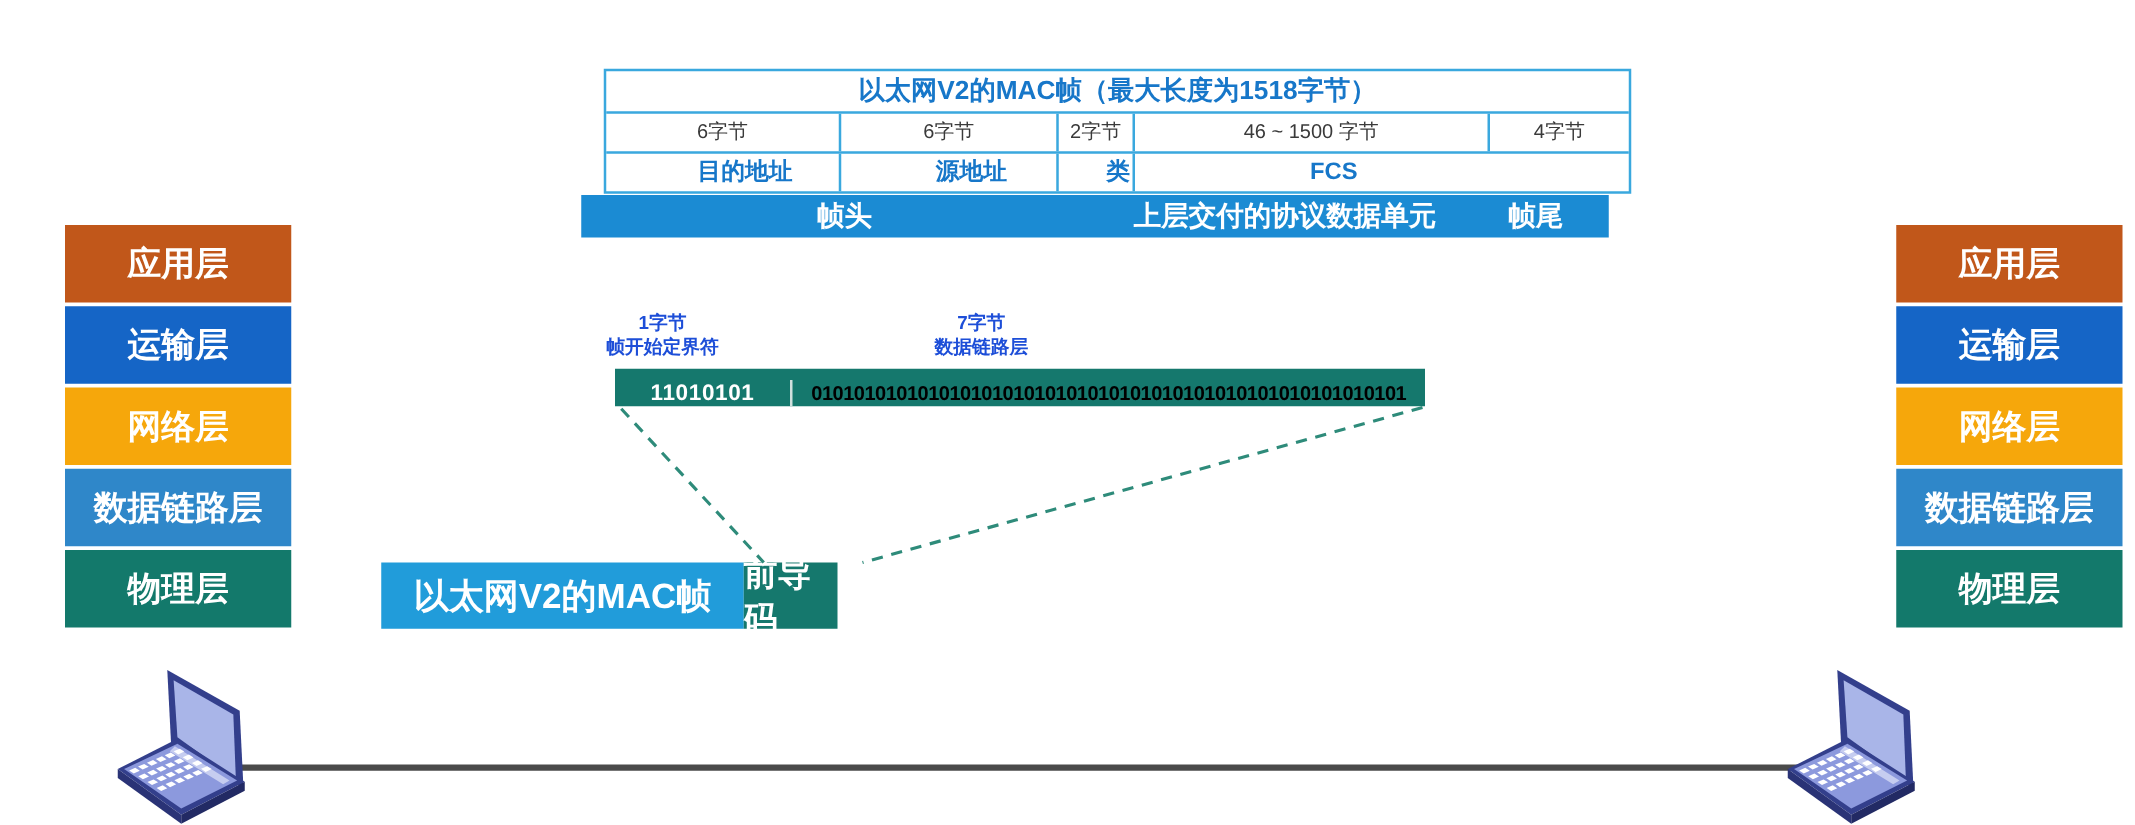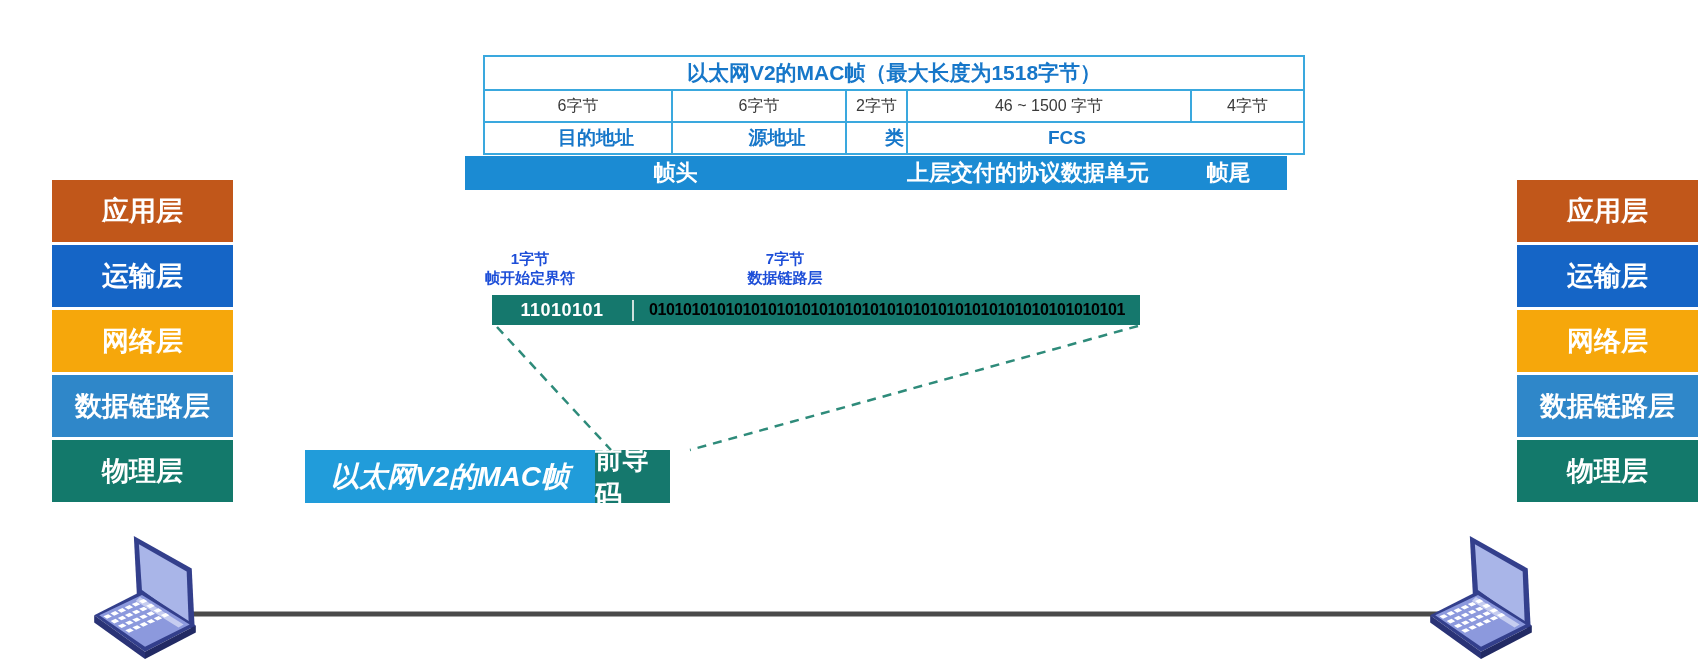--- a/index.html
+++ b/index.html
@@ -21,21 +21,21 @@
   .fb-head{grid-column:1/4;}
   .fb-payload{grid-column:4;}
   .fb-tail{grid-column:5;}
 
   
   .pre-label{position:absolute;top:250px;width:220px;text-align:center;color:#1d4ed8;font-weight:600;font-size:15px;line-height:1.25;}
   .pre-label-sfd{left:420px;}
   .pre-label-sync{left:675px;}
 
   
-  .bits-bar{position:absolute;left:492px;top:295px;width:648px;height:30px;background:#15786d;display:flex;align-items:center;}
+  .bits-bar{position:absolute;left:492px;top:295px;width:648px;height:30px;background:#15786d;display:flex;align-items:flex-end;}
   .sfd-cell{width:140px;border-right:2px solid #cfe0dd;display:flex;align-items:center;justify-content:center;
     color:#fff;font-weight:bold;font-size:18px;letter-spacing:.5px;}
   .sync-cell{flex:1;display:flex;align-items:center;justify-content:center;color:#000000;font-weight:bold;font-size:16px;letter-spacing:-0.4px;white-space:nowrap;overflow:hidden;}
 
   
   .mac-label{position:absolute;left:305px;top:450px;width:290px;height:53px;background:#219cda;
     display:flex;align-items:center;justify-content:center;color:#fff;font-weight:bold;font-size:28px;}
   .preamble-label{position:absolute;left:595px;top:450px;width:75px;height:53px;background:#15786d;
     display:flex;align-items:center;justify-content:center;color:#fff;font-weight:bold;font-size:27px;}
 
@@ -132,21 +132,21 @@
   <div class="pre-label pre-label-sync">
     <div>7字节</div>
     <div>数据链路层</div>
   </div>
 
   <div class="bits-bar" style="background-color: rgb(21, 120, 109);">
     <div class="sfd-cell">11010101</div>
     <div class="sync-cell">01010101010101010101010101010101010101010101010101010101</div>
   </div>
 
-  <div class="mac-label" style="background-color: rgb(33, 156, 218); font-style: italic;">以太网V2的MAC帧</div>
+  <div class="mac-label" style="background-color: rgb(33, 156, 218);">以太网V2的MAC帧</div>
   <div class="preamble-label" style="background-color: rgb(21, 120, 109);">前导码</div>
 
   <div class="stack stack-left">
     <div class="layer" style="background-color: rgb(193, 87, 26);">应用层</div>
     <div class="layer" style="background-color: rgb(21, 101, 198);">运输层</div>
     <div class="layer" style="background-color: rgb(246, 167, 11);">网络层</div>
     <div class="layer" style="background-color: rgb(47, 135, 201);">数据链路层</div>
     <div class="layer" style="background-color: rgb(19, 121, 107);">物理层</div>
   </div>
 

